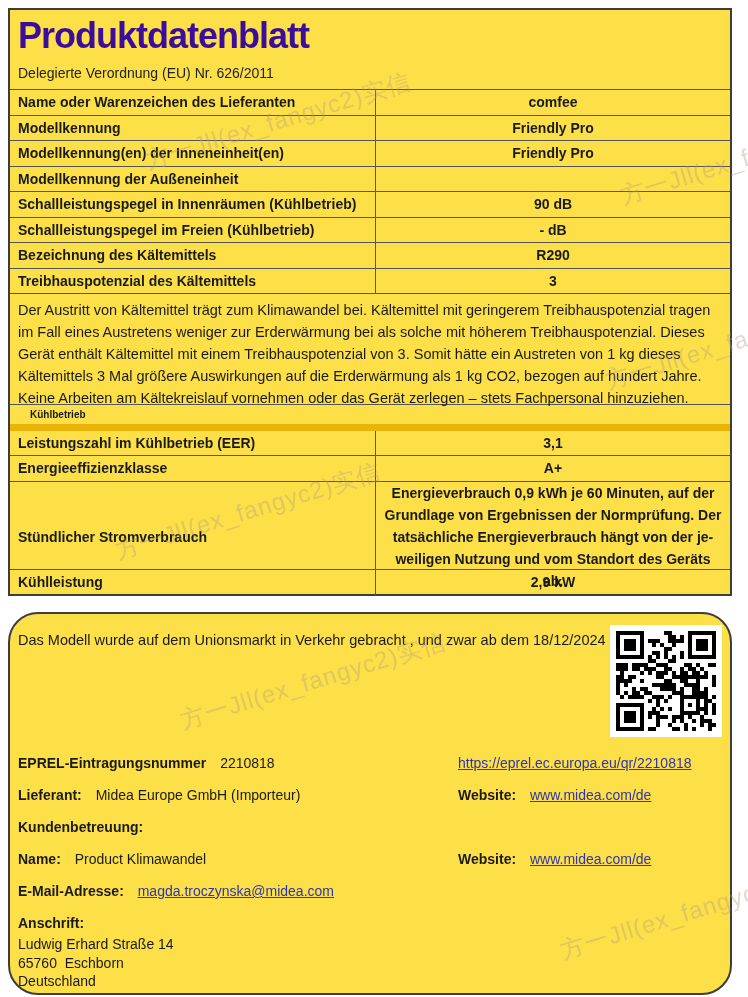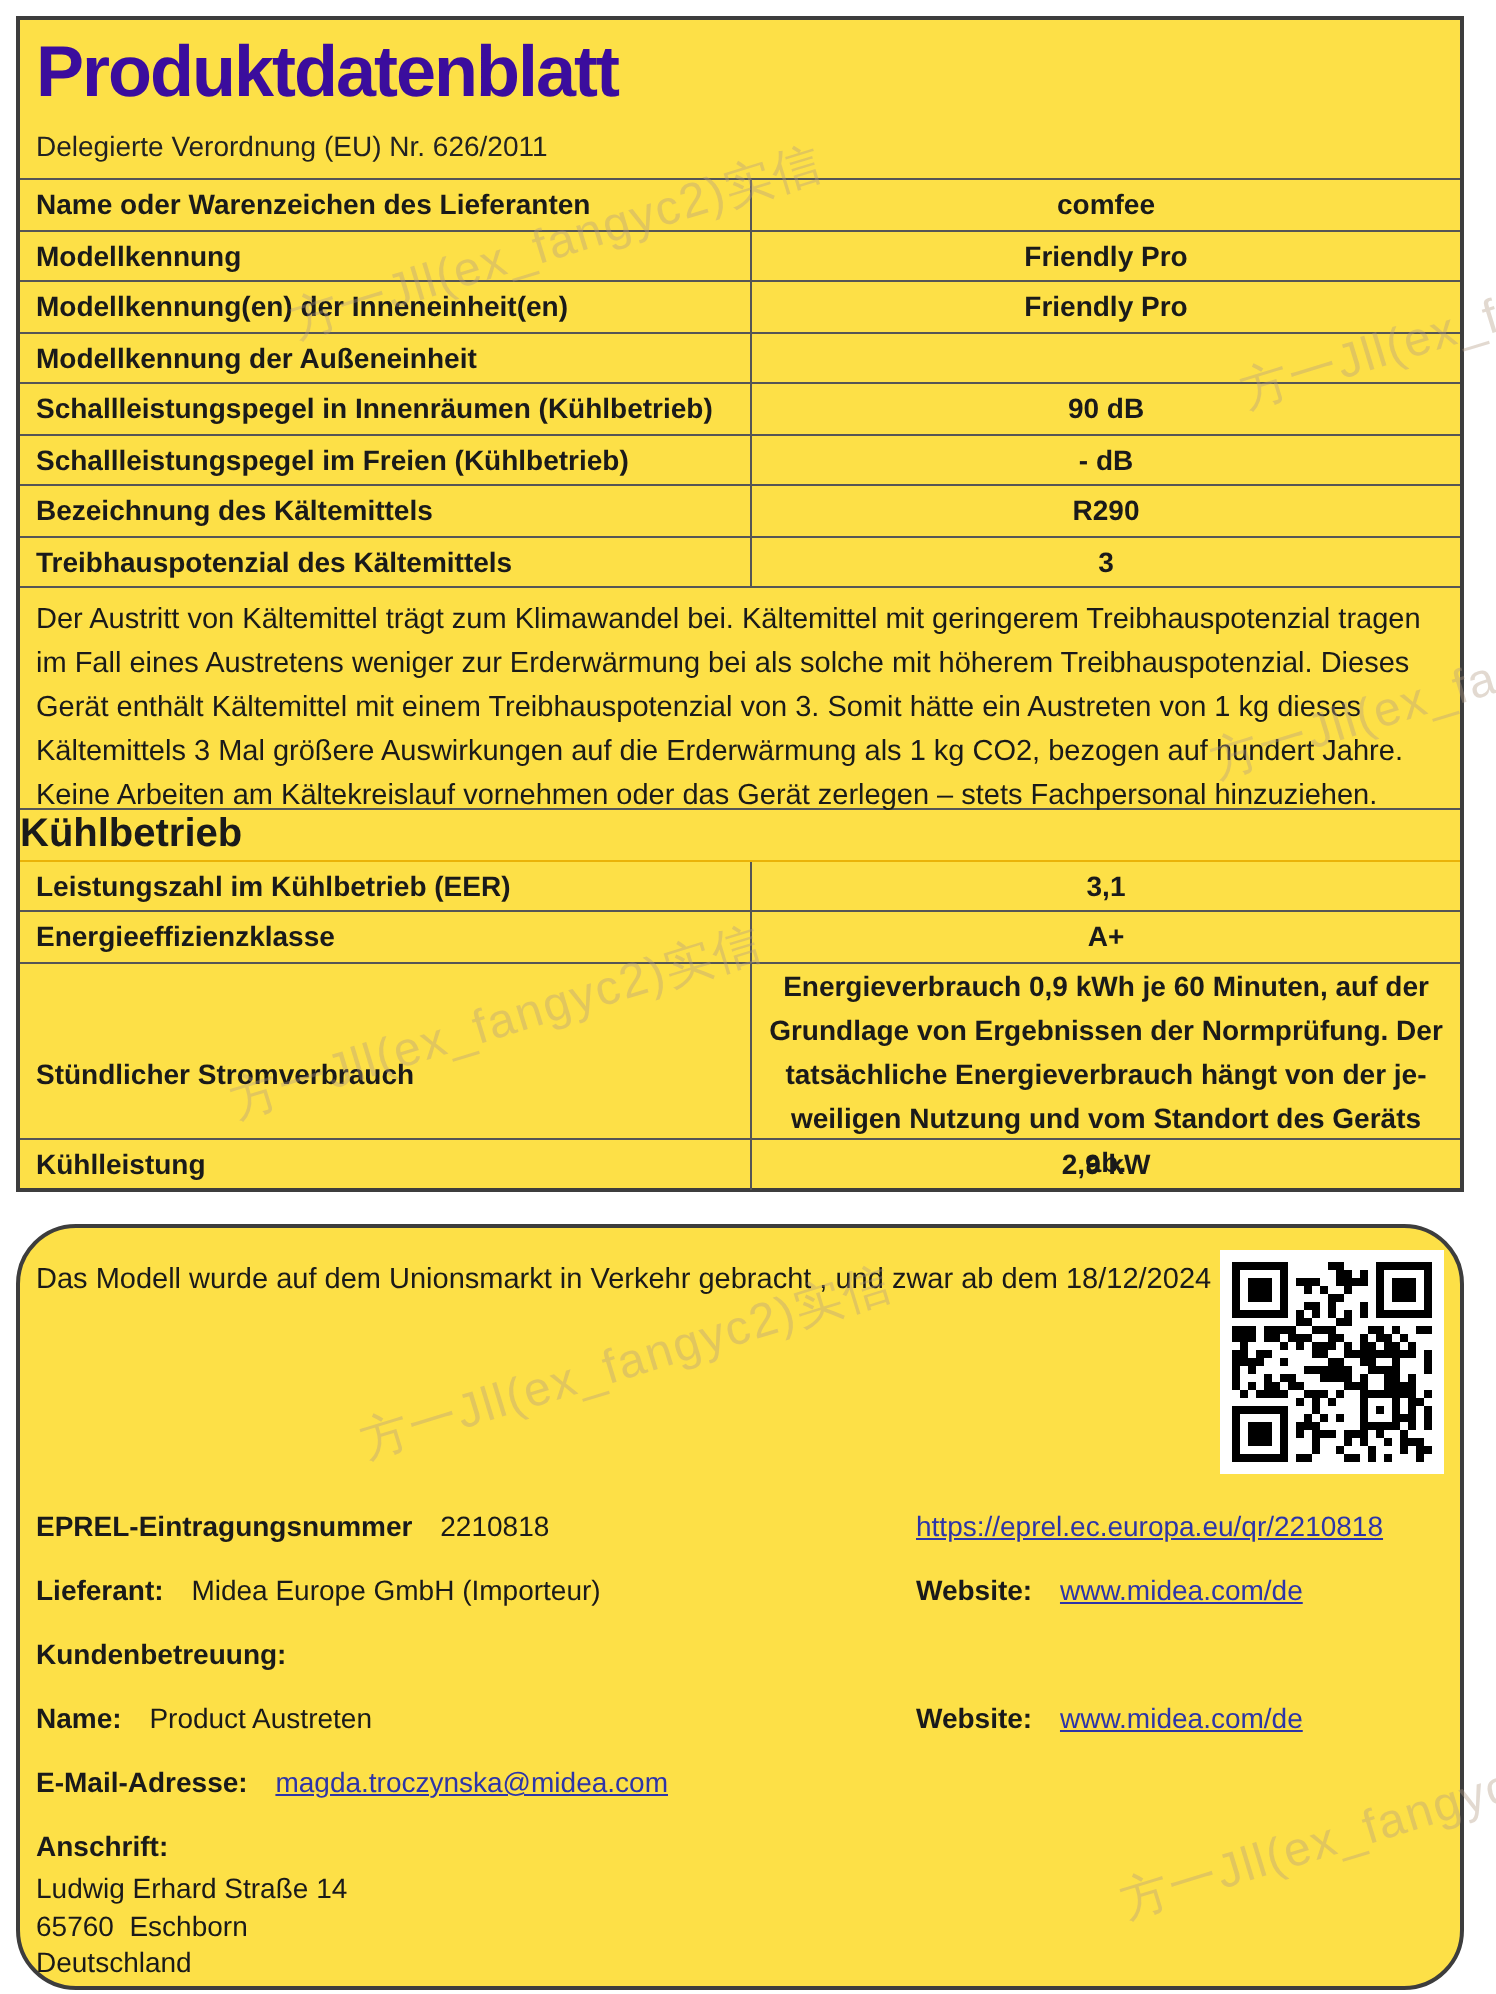--- a/index.html
+++ b/index.html
@@ -19,22 +19,22 @@
 
   
   .srow{display:grid;grid-template-columns:365px 1fr;border-bottom:1px solid #555;height:25.5px;box-sizing:border-box;}
   .srow .lbl{display:flex;align-items:center;padding:0 8px;font-size:14px;font-weight:bold;}
   .srow .val{border-left:1px solid #555;display:flex;align-items:center;justify-content:center;
              font-weight:bold;font-size:14px;text-align:center;padding:0 8px;}
   .srow.tall{height:88px;}
   .srow.tall .val{white-space:pre-line;line-height:22px;}
   .note-row{border-bottom:1px solid #555;height:111px;box-sizing:border-box;padding:5px 8px;
             font-size:14.5px;line-height:22px;text-align:left;}
-  .sect-row{border-bottom:1px solid #eab308;height:25.5px;box-sizing:border-box;display:flex;align-items:center;
-            padding:0 0;font-weight:bold;font-size:20px;}
+  .sect-row{border-bottom:7px solid #eab308;height:25.5px;box-sizing:border-box;display:flex;align-items:center;
+            padding:0 20px;font-weight:bold;font-size:10px;}
   .last{border-bottom:none;}
 
   
   .statement{position:absolute;left:8px;top:16px;width:590px;font-size:14.5px;line-height:20px;}
   .qr{position:absolute;top:11px;right:8px;width:112px;height:112px;}
   .frows{position:absolute;left:8px;right:8px;top:140px;}
   .frow{position:relative;height:18px;margin-bottom:14px;font-size:14px;line-height:18px;}
   .frow .right{position:absolute;left:440px;top:0;white-space:nowrap;}
   .blab{font-weight:bold;}
   .gap{display:inline-block;width:10px;}
@@ -460,21 +460,21 @@
           <a class="lnk">www.midea.com/de</a>
         </span>
       </div>
 
       <div class="frow">
         <span class="blab">Kundenbetreuung:</span>
       </div>
 
       <div class="frow">
         <span class="blab">Name:</span><span class="gap"></span>
-        <span>Product Austreten</span>
+        <span>Product Klimawandel</span>
         <span class="right">
           <span class="blab">Website:</span><span class="gap"></span>
           <a class="lnk">www.midea.com/de</a>
         </span>
       </div>
 
       <div class="frow">
         <span class="blab">E-Mail-Adresse:</span><span class="gap"></span>
         <a class="lnk">magda.troczynska@midea.com</a>
       </div>

